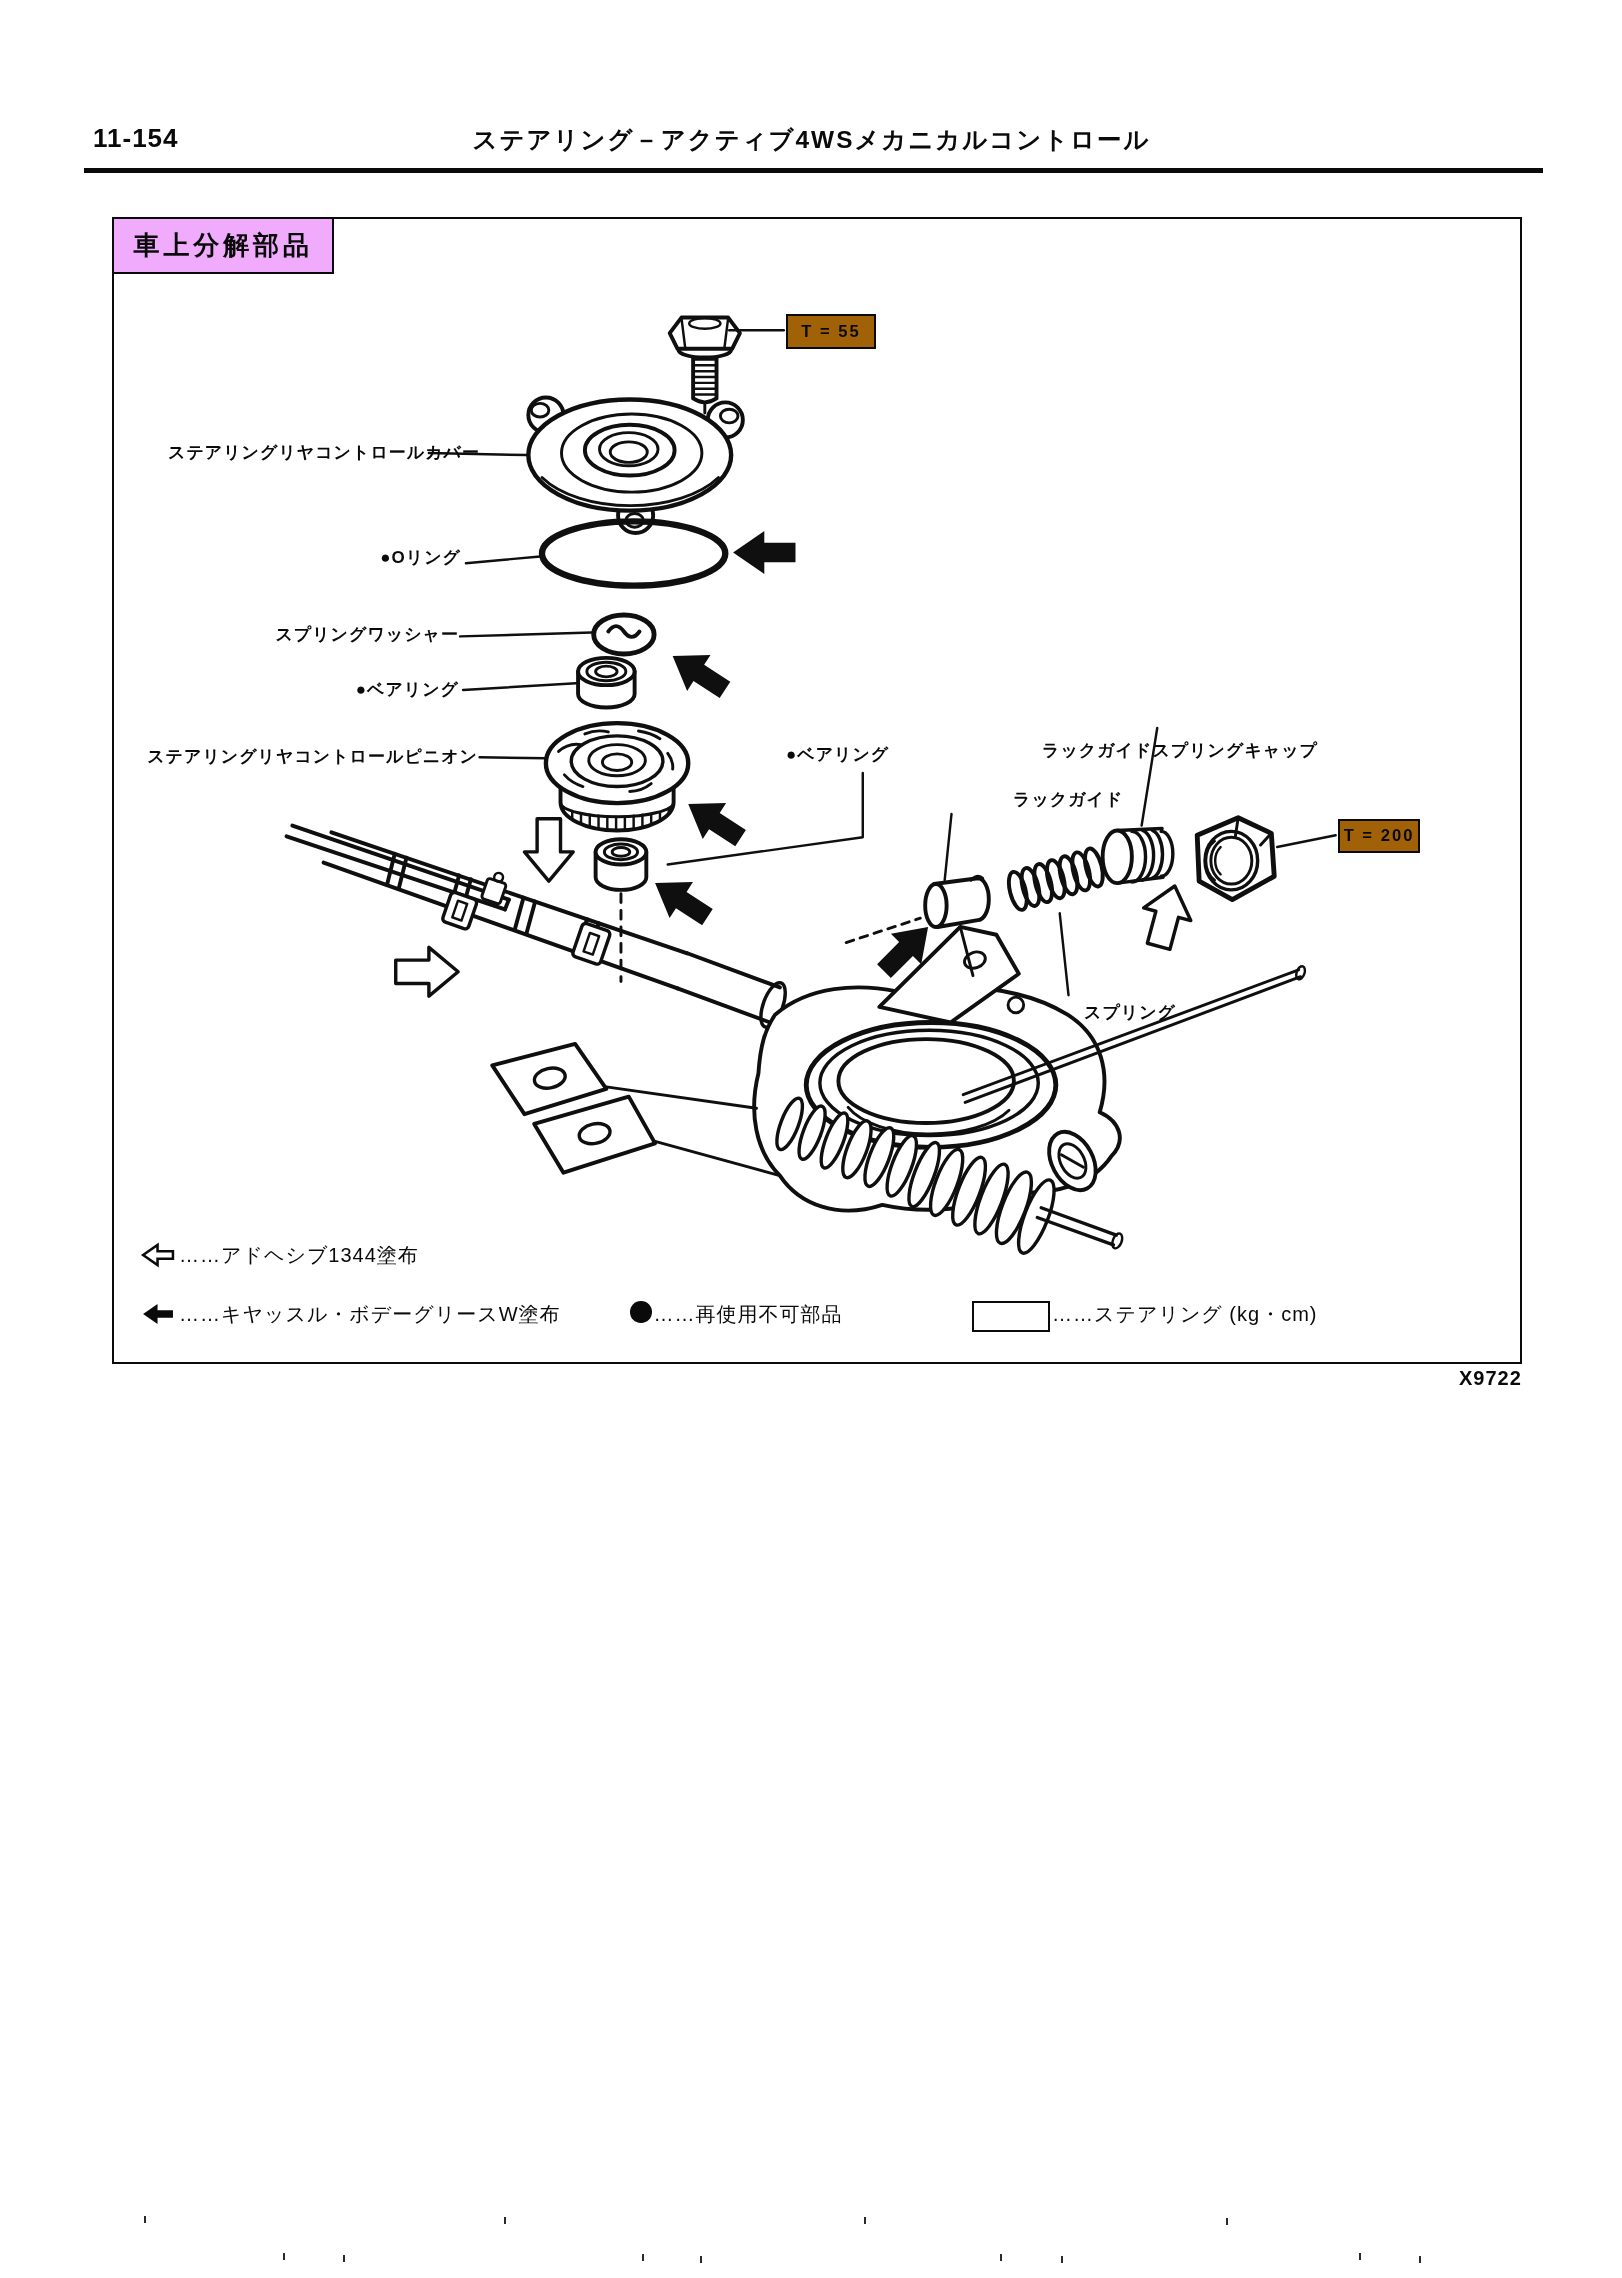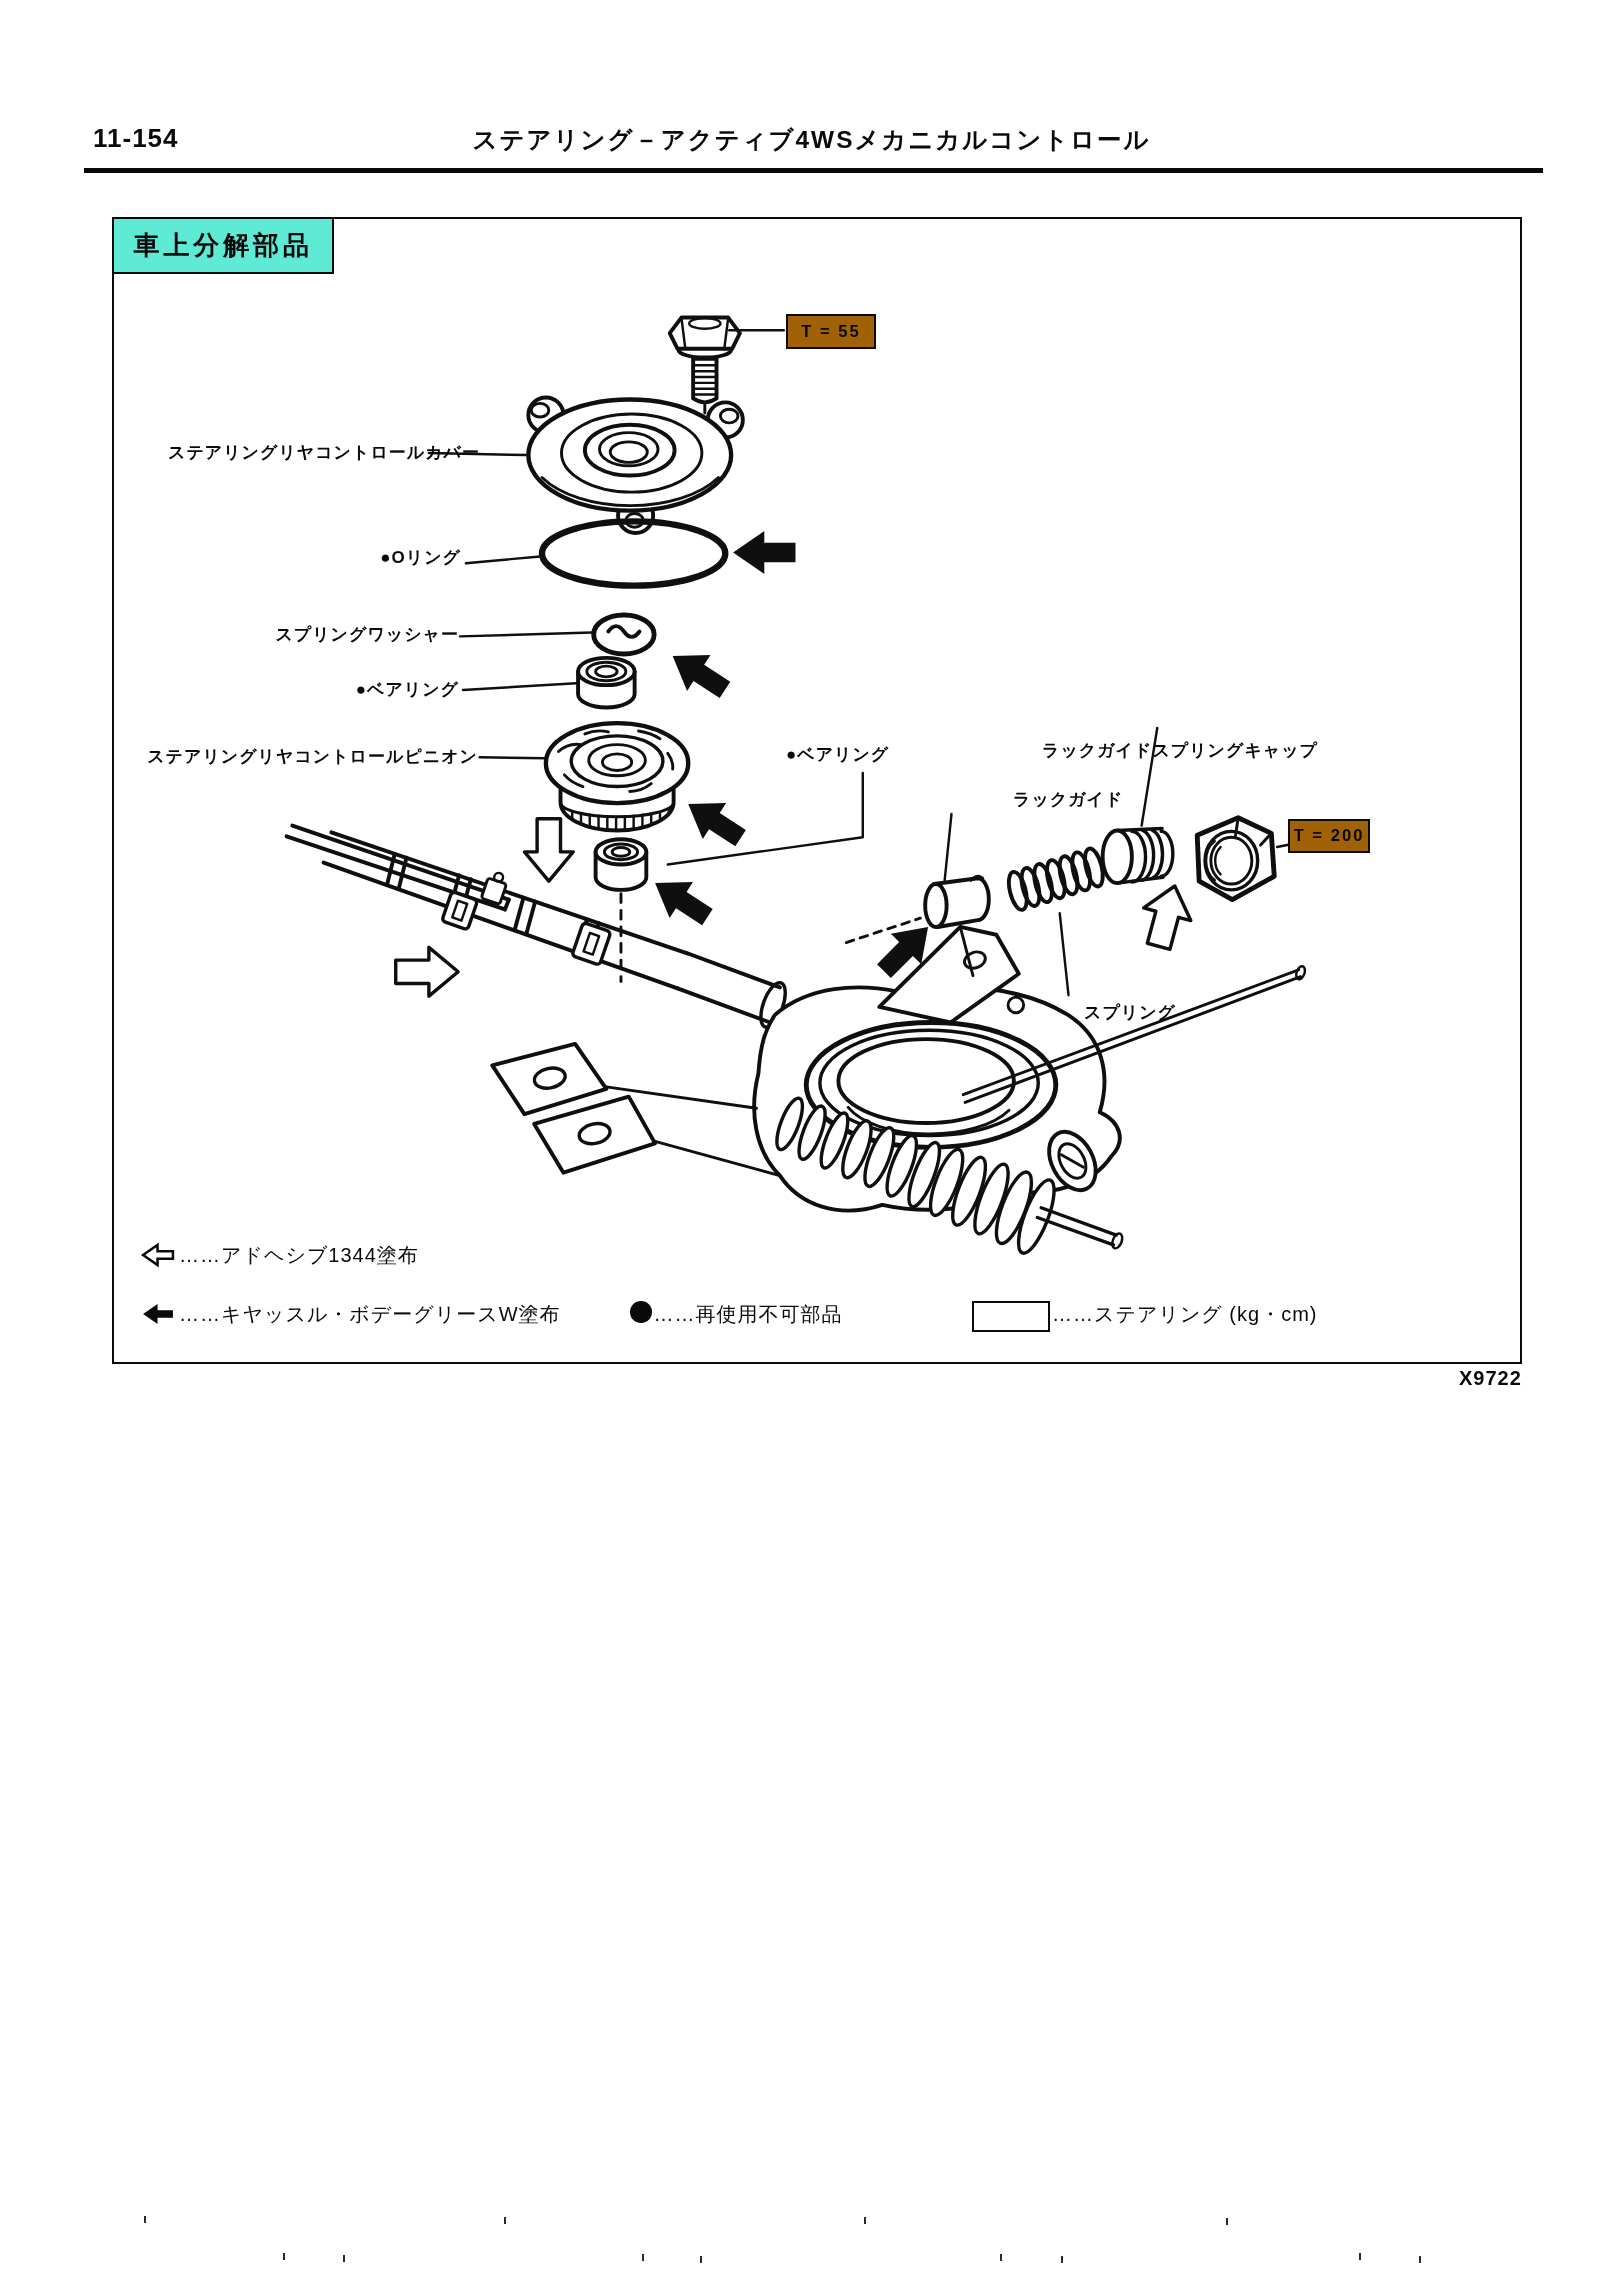--- a/index.html
+++ b/index.html
@@ -6,21 +6,21 @@
   body{
     width:1623px;height:2278px;position:relative;background:#ffffff;
     font-family:"Liberation Sans","DejaVu Sans",sans-serif;color:#0a0a0a;
     overflow:hidden;
   }
   .abs{position:absolute;}
   .hdr-num{left:82px;top:123px;font-size:26px;font-weight:bold;letter-spacing:1px;margin-left:11px;}
   .hdr-title{left:0;right:0;top:124px;text-align:center;font-size:24.4px;font-weight:bold;letter-spacing:2px;}
   .hdr-rule{left:84px;top:168px;width:1459px;height:4.9px;background:#0a0a0a;}
   .main-box{left:112px;top:217px;width:1406px;height:1143px;border:2.9px solid #0a0a0a;background:#fff;}
-  .panel-title{left:112px;top:217px;border:2.9px solid #0a0a0a;background:#5eead4;
+  .panel-title{left:112px;top:217px;border:2.9px solid #0a0a0a;background:#f0abfc;
     padding:8.8px 19.5px;font-size:26px;font-weight:bold;letter-spacing:3.9px;}
   .lbl{position:absolute;font-size:17px;font-weight:bold;white-space:nowrap;letter-spacing:1px;}
   .tbox{position:absolute;border:2.9px solid #0a0a0a;background:#a16207;font-weight:bold;
     font-size:16.6px;letter-spacing:2px;display:flex;align-items:center;justify-content:center;}
   .legend-row{position:absolute;display:flex;align-items:flex-start;font-size:20px;
     font-weight:normal;letter-spacing:1px;white-space:nowrap;}
   .legend-row .ic{margin-right:2px;display:block;}
   .dot{width:21.5px;height:21.5px;border-radius:50%;background:#0a0a0a;margin-right:2px;}
   .ebox{width:74px;height:27px;border:2.9px solid #0a0a0a;background:#fff;margin-right:2px;}
   .figcode{left:1459px;top:1367px;font-size:20px;font-weight:bold;letter-spacing:1px;}
@@ -259,21 +259,21 @@
       <path d="M885,792 V858 L685,886"></path>
       <path d="M1187,746 L1171,846"></path>
       <path d="M976,834 L969,902"></path>
       <path d="M1096,1020 L1087,936"></path>
       <path d="M1310,868 L1370,856"></path>
     </g>
   </g>
 </svg>
 
 <div class="tbox" style="left:786px;top:314px;width:86px;height:31px;">T = 55</div>
-<div class="tbox" style="left:1288px;top:819px;width:78px;height:30px;">T = 200</div>
+<div class="tbox" style="left:1338px;top:819px;width:78px;height:30px;">T = 200</div>
 
 <div class="lbl" style="right:1143px;top:441px;">ステアリングリヤコントロールカバー</div>
 <div class="lbl" style="right:1162px;top:546px;">●Oリング</div>
 <div class="lbl" style="right:1164px;top:623px;">スプリングワッシャー</div>
 <div class="lbl" style="right:1164px;top:678px;">●ベアリング</div>
 <div class="lbl" style="right:1145px;top:745px;">ステアリングリヤコントロールピニオン</div>
 <div class="lbl" style="left:786px;top:743px;">●ベアリング</div>
 <div class="lbl" style="left:1042px;top:699px;margin-top:40px;">ラックガイドスプリングキャップ</div>
 <div class="lbl" style="left:965px;top:788px;margin-left:48px;">ラックガイド</div>
 <div class="lbl" style="left:1084px;top:1001px;">スプリング</div>

